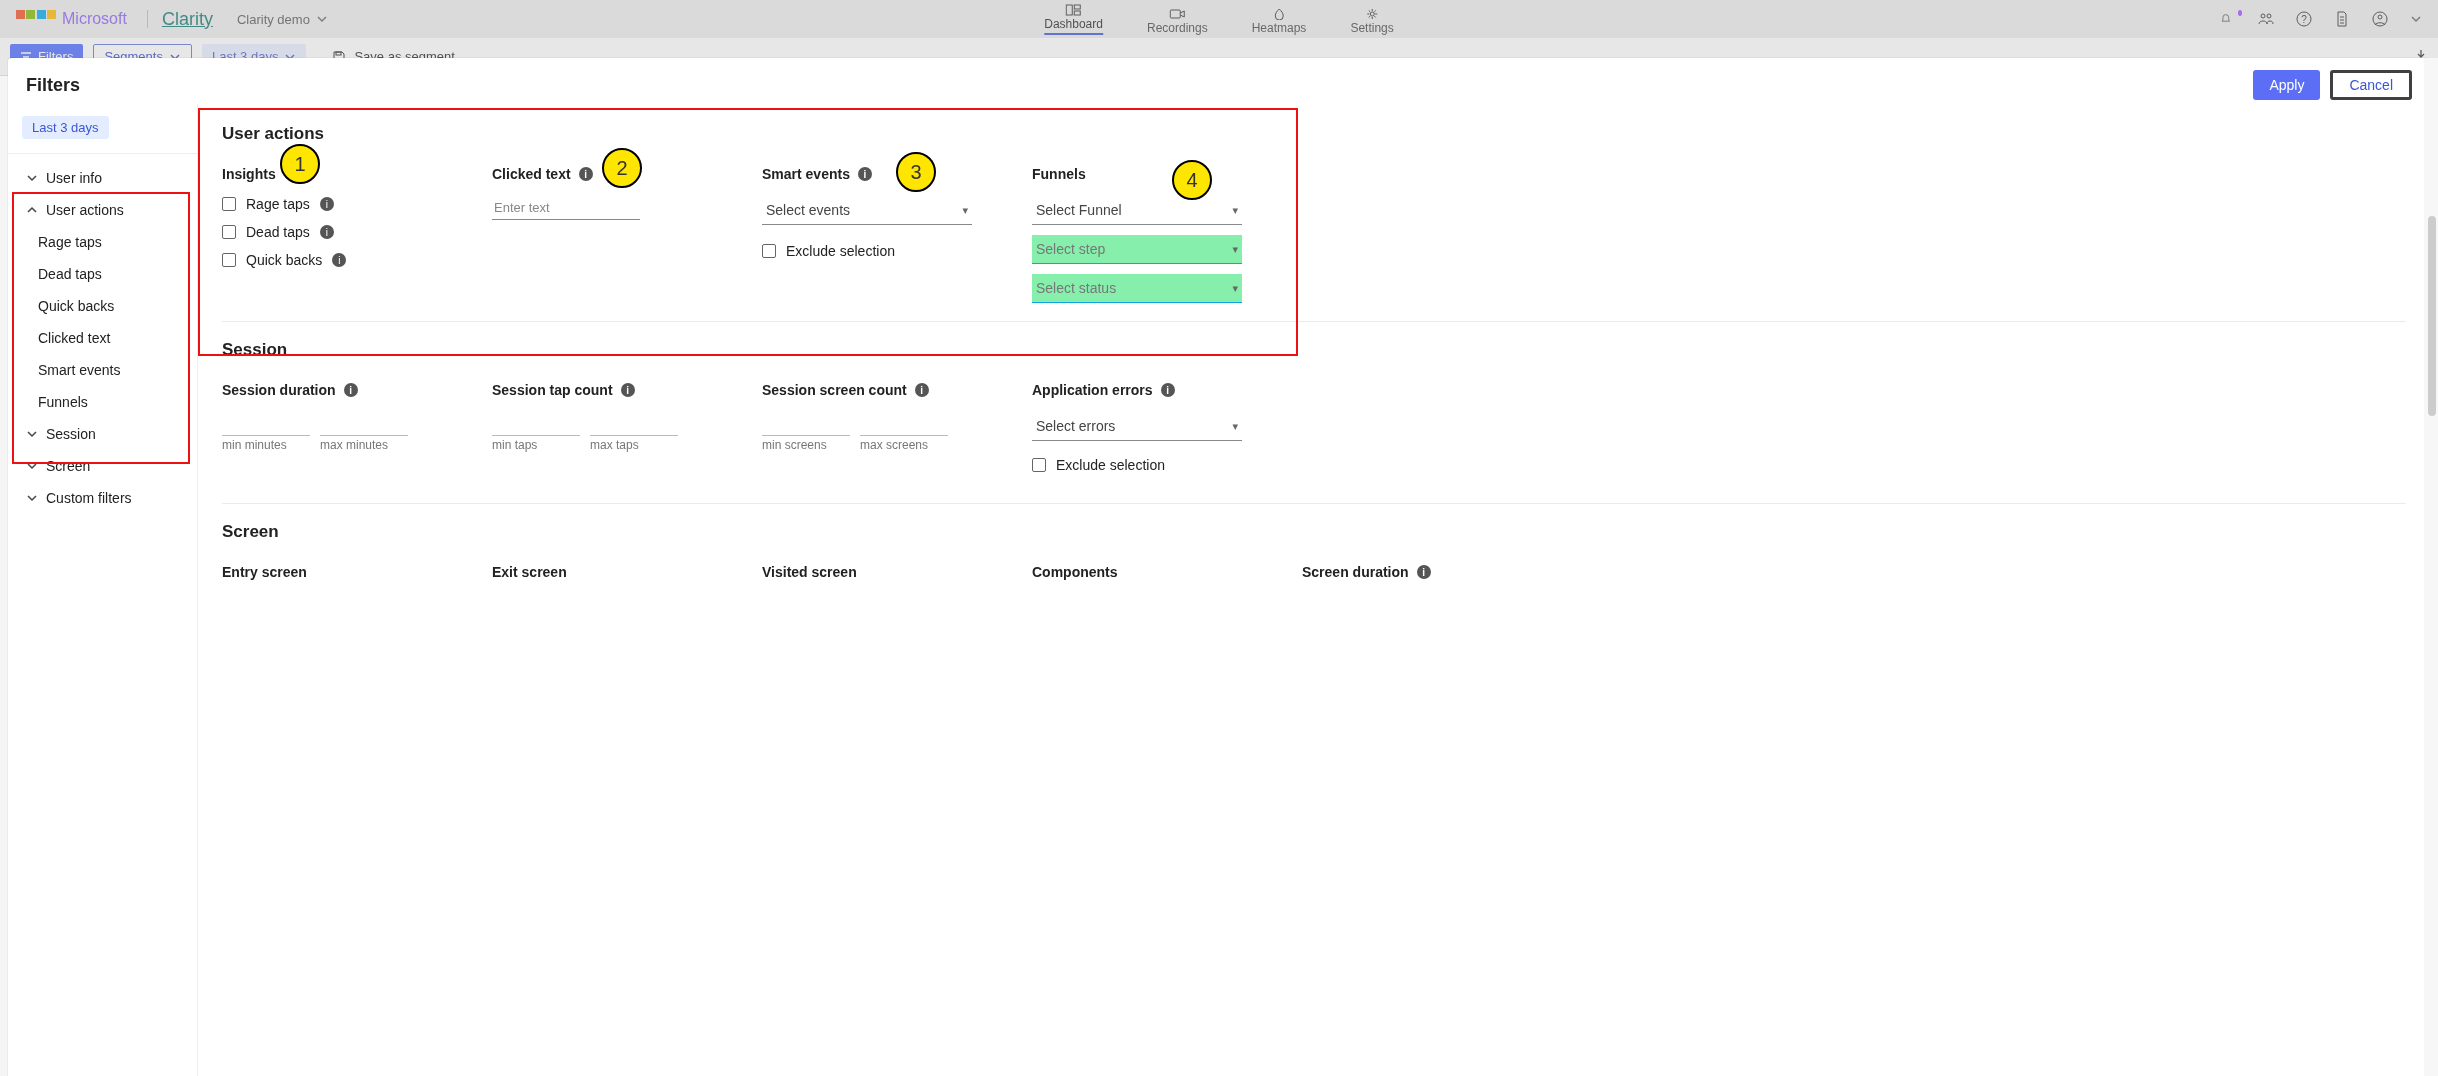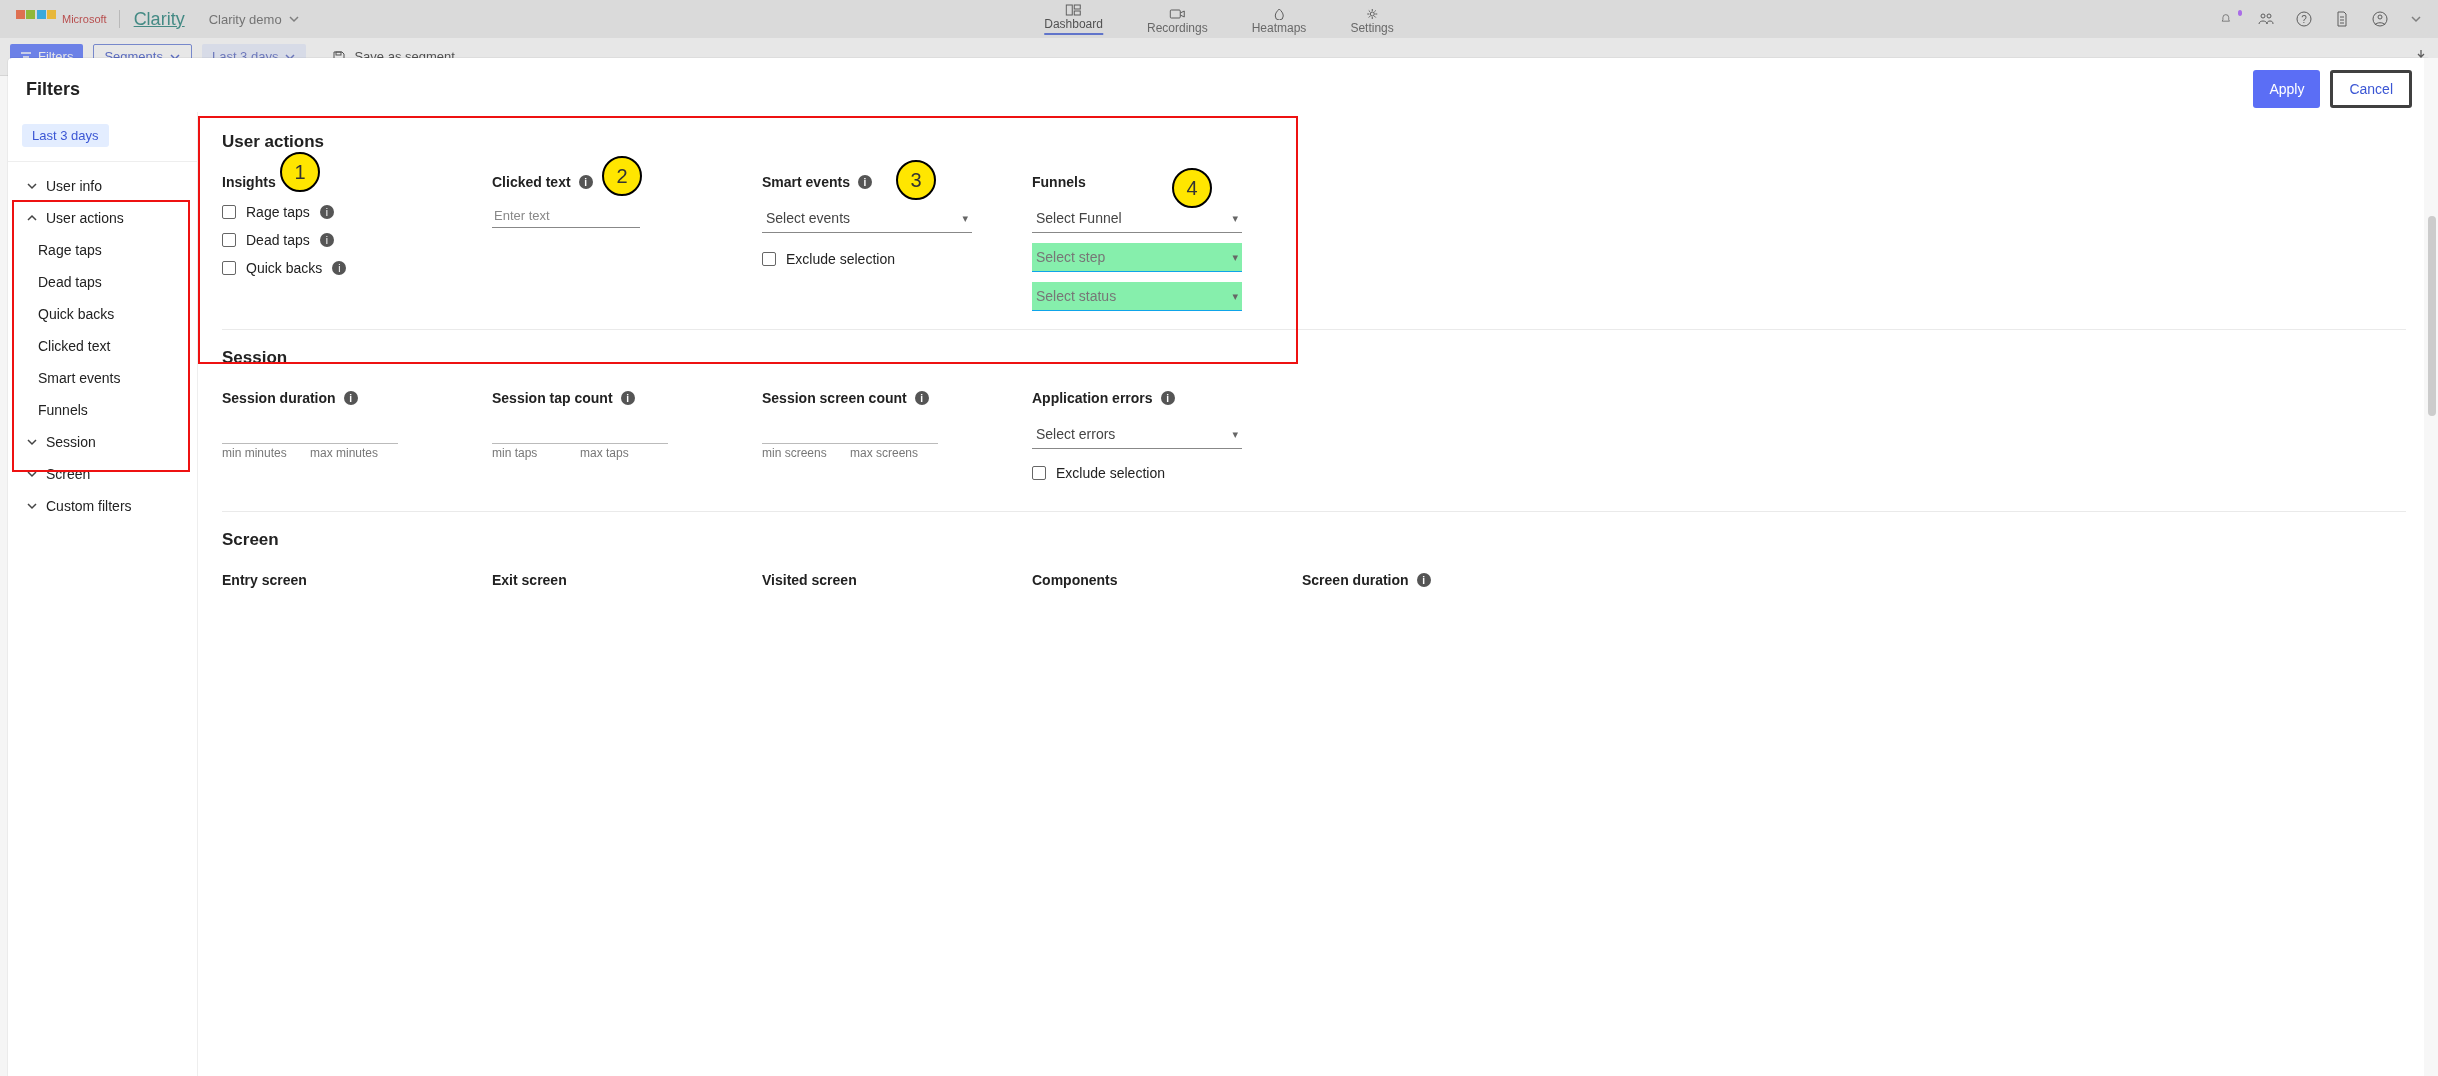--- a/index.html
+++ b/index.html
@@ -13,21 +13,21 @@
     align-items: center;
     padding: 0 16px;
     position: relative;
   }
   .ms-logo { display:inline-flex; gap:1px; margin-right:6px; }
   .ms-logo span { width:9px; height:9px; display:inline-block; }
   .ms-logo .r { background:#f25022; }
   .ms-logo .g { background:#7fba00; }
   .ms-logo .b { background:#00a4ef; }
   .ms-logo .y { background:#ffb900; }
-  .brand-ms { color:#b91c1c; font-size:11px; margin-right:12px; }
+  .brand-ms { color:#8b5cf6; font-size:16px; margin-right:20px; }
   .brand-sep { width:1px; height:18px; background:#bbb; margin-right:14px; }
   .brand-clarity { font-size:18px; font-weight:400; color:#0f766e; margin-right:24px;text-decoration:underline; }
   .project-sel { color:#555; font-size:13px; display:flex; align-items:center; gap:6px; cursor:pointer; }
 
   .center-nav {
     position:absolute; left:50%; transform:translateX(-50%);
     display:flex; gap:36px;align-items:flex-end;
   }
   .center-nav .nav-item {
     display:flex; flex-direction:column; align-items:center; gap:1px;
@@ -64,21 +64,21 @@
     position:absolute; top:58px; left:8px; right:8px; bottom:0;
     background:#fff; border-radius:4px 4px 0 0;
     box-shadow:0 0 0 1px rgba(0,0,0,0.04);
     display:flex; flex-direction:column;
   }
   .panel-header {
     display:flex; align-items:center; padding:12px 18px 4px 18px;
   }
   .panel-title { font-size:18px; font-weight:600; color:#222; }
   .panel-actions { margin-left:auto; display:flex; gap:10px; }
-  .btn { font-size:14px; height:38px; padding:0 16px; border-radius:3px; cursor:pointer; display:flex; align-items:center; }
+  .btn { font-size:14px; height:30px; padding:0 16px; border-radius:3px; cursor:pointer; display:flex; align-items:center; }
   .btn.apply { background:#5b6ef5; color:#fff; border:none; }
   .btn.cancel { background:#fff; color:#3b56d4; border:3px solid #404040; }
 
   .panel-body { display:flex; flex:1; overflow:hidden; }
 
   
   .sidebar { width:190px; border-right:1px solid #eee; padding:12px 0 0 0; overflow:auto; flex-shrink:0; }
   .chip-last3 { background:#e3edff; color:#3b56d4; font-size:13px; padding:4px 10px; border-radius:3px; margin:0 14px 10px 14px; display:inline-block; cursor:pointer; }
   .side-sep { height:1px; background:#eee; margin:4px 0 8px; }
   .side-group-hdr { display:flex; align-items:center; gap:8px; padding:8px 18px; font-size:14px; color:#222; cursor:pointer; }
@@ -101,21 +101,21 @@
 
   .underline-input { border:none; border-bottom:1px solid #888; width:148px; font-size:13px; padding:4px 2px; outline:none; }
   .underline-input::placeholder { color:#888; }
 
   .sel { width:210px; border:none; border-bottom:1px solid #888; padding:6px 4px; font-size:14px; color:#444; display:flex; justify-content:space-between; align-items:center; cursor:pointer; }
   .sel.disabled { background:#86efac; color:#777; border-bottom:1px solid #0ea5e9; }
   .caret { font-size:11px; color:#666; }
 
   .hr { height:1px; background:#eaeaea; margin:18px 0; }
 
-  .range-inputs { display:flex; margin-top:6px; }
+  .range-inputs { display:flex; gap:10px; margin-top:6px; }
   .range-inputs .underline-input { width:88px; border-bottom:1px solid #bbb; }
   .range-lbl { font-size:12px; color:#777; margin-top:2px; }
 
   
   .anno { position:absolute; width:40px;height:40px;border:2px solid #000;border-radius:50%;background:#ffe600;display:flex;align-items:center;justify-content:center;font-size:20px;font-weight:400;pointer-events:none; }
 
   
   .scroll-hint { position:absolute; right:0; top:58px; bottom:0; width:14px; background:#f7f7f7; }
   .scroll-thumb { position:absolute; right:2px; top:158px; width:8px; height:200px; background:#ccc; border-radius:4px; }
 

